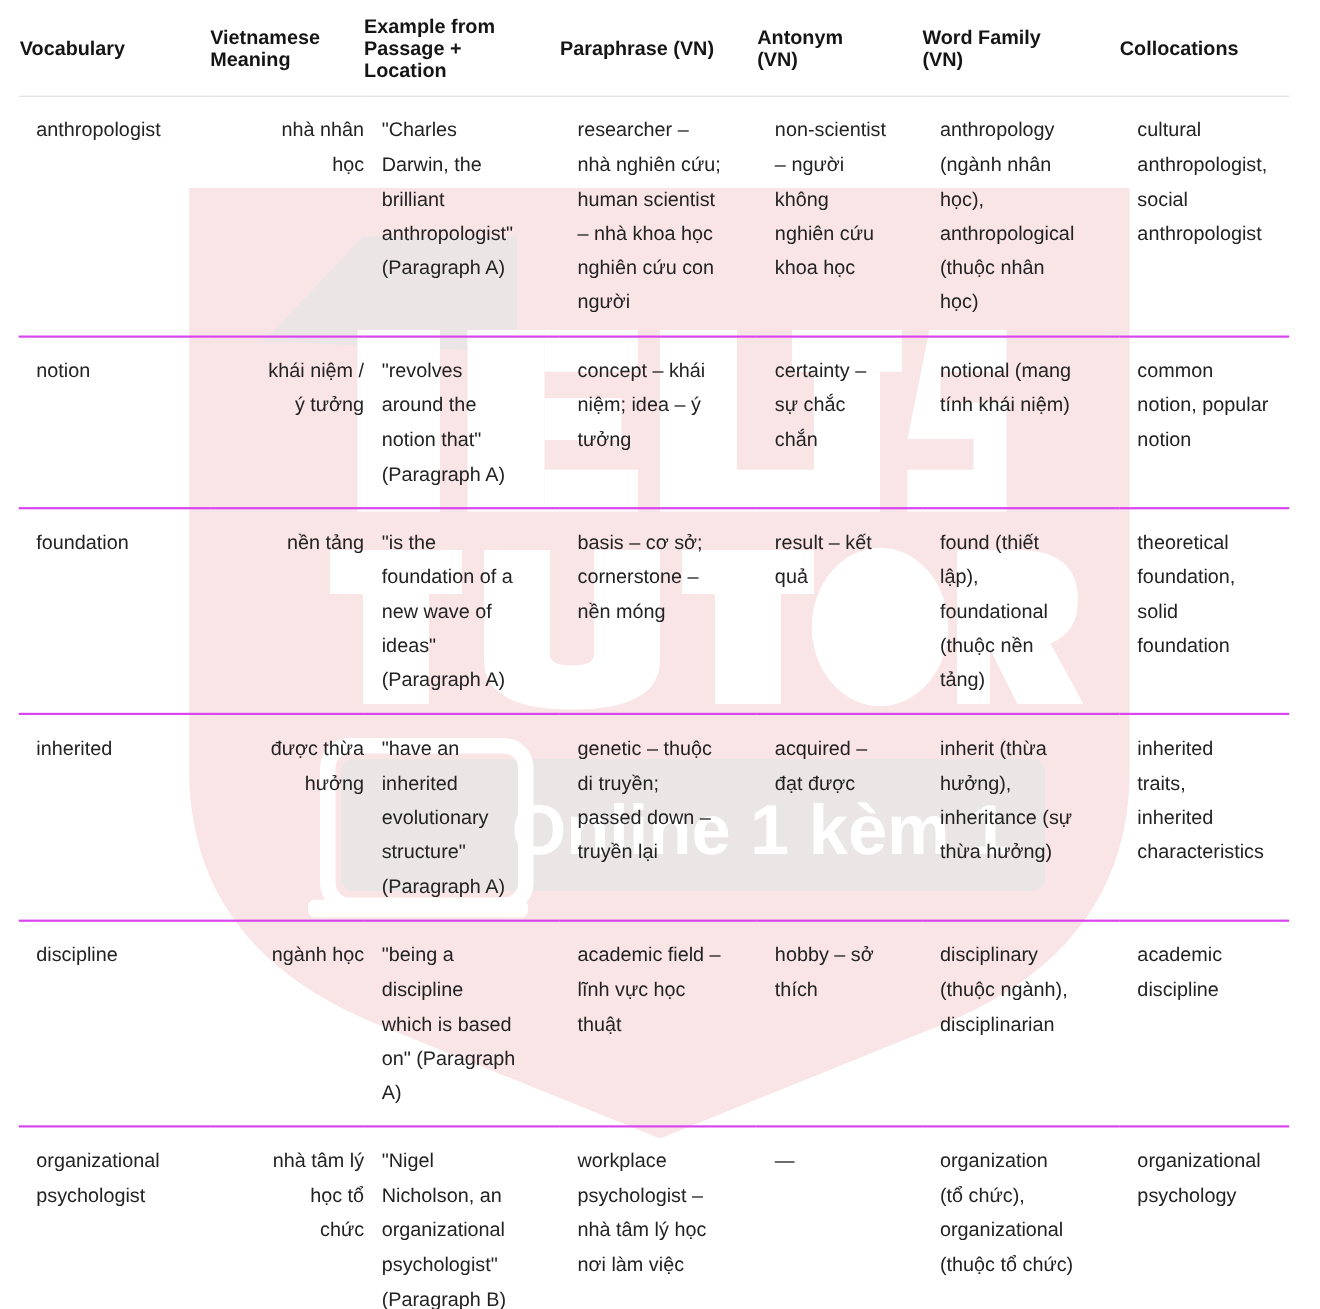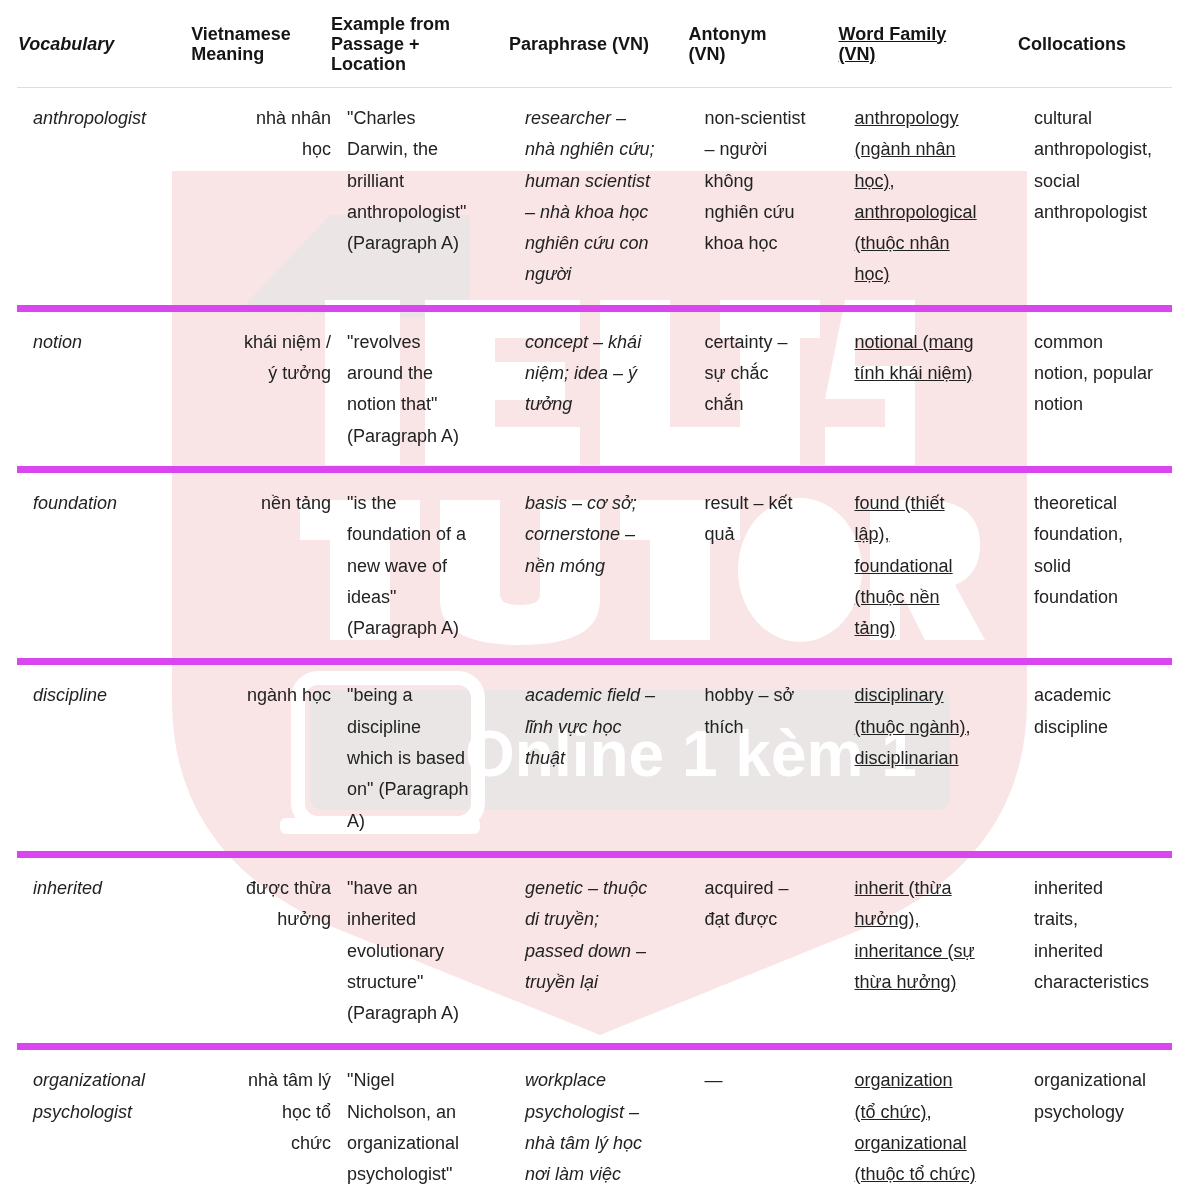--- a/index.html
+++ b/index.html
@@ -43,42 +43,42 @@
     line-height: 20px;
     height: 87px;
     padding: 0;
     border-bottom: 1px solid #dedede;
     color: #151515;
   }
   .vocab-table td {
     vertical-align: top;
     line-height: 31.3px;
     padding: 0;
-    border-bottom: 7px solid #d946ef;
+    border-bottom: 2px solid #d946ef;
     color: #222222;
   }
   .vocab-table tbody tr td { padding-top: 15px; padding-bottom: 14px; }
 
   
-  .c1 { width: 174px; font-style: italic; }
+  .c1 { width: 174px; }
   .c2 { width: 138px; text-align: right; }
   .c3 { width: 177px; }
   .c4 { width: 186px; }
   .c5 { width: 157px; margin-left: 16px; }
-  .c6 { width: 178px; text-decoration: underline; }
+  .c6 { width: 178px; }
   .c7 { width: 145px; margin-top: 32px; }
 
   th.c1 { padding-left: 1px !important; }
   td.c1 { padding-left: 16px !important; }
   th.c2 { padding-left: 0 !important; }
   td.c2 { padding-left: 16px !important; }
   th.c3 { padding-left: 0 !important; }
   td.c3 { padding-left: 16px !important; }
   th.c4 { padding-left: 0 !important; }
-  td.c4 { padding-left: 16px !important; font-style: italic; }
+  td.c4 { padding-left: 16px !important; }
   th.c5 { padding-left: 0 !important; }
   td.c5 { padding-left: 16px !important; }
   th.c6 { padding-left: 0 !important; }
   td.c6 { padding-left: 16px !important; }
   th.c7 { padding-left: 0 !important; }
   td.c7 { padding-left: 16px !important; }
 
   .cell-text { white-space: pre-line; display: block; }
   .head-text { white-space: pre-line; display: block; }
 </style>
@@ -275,20 +275,58 @@
         </td>
       <td class="c7">
           <span class="cell-text">theoretical
 foundation,
 solid
 foundation</span>
         </td>
     </tr>
     <tr>
       <td class="c1">
+          <span class="cell-text">inherited</span>
+        </td>
+      <td class="c2">
+          <span class="cell-text">được thừa
+hưởng</span>
+        </td>
+      <td class="c3">
+          <span class="cell-text">"have an
+inherited
+evolutionary
+structure"
+(Paragraph A)</span>
+        </td>
+      <td class="c4">
+          <span class="cell-text">genetic – thuộc
+di truyền;
+passed down –
+truyền lại</span>
+        </td>
+      <td class="c5">
+          <span class="cell-text">acquired –
+đạt được</span>
+        </td>
+      <td class="c6">
+          <span class="cell-text">inherit (thừa
+hưởng),
+inheritance (sự
+thừa hưởng)</span>
+        </td>
+      <td class="c7">
+          <span class="cell-text">inherited
+traits,
+inherited
+characteristics</span>
+        </td>
+    </tr>
+    <tr>
+      <td class="c1">
           <span class="cell-text">discipline</span>
         </td>
       <td class="c2">
           <span class="cell-text">ngành học</span>
         </td>
       <td class="c3">
           <span class="cell-text">"being a
 discipline
 which is based
 on" (Paragraph
@@ -308,58 +346,20 @@
 (thuộc ngành),
 disciplinarian</span>
         </td>
       <td class="c7">
           <span class="cell-text">academic
 discipline</span>
         </td>
     </tr>
     <tr>
       <td class="c1">
-          <span class="cell-text">inherited</span>
-        </td>
-      <td class="c2">
-          <span class="cell-text">được thừa
-hưởng</span>
-        </td>
-      <td class="c3">
-          <span class="cell-text">"have an
-inherited
-evolutionary
-structure"
-(Paragraph A)</span>
-        </td>
-      <td class="c4">
-          <span class="cell-text">genetic – thuộc
-di truyền;
-passed down –
-truyền lại</span>
-        </td>
-      <td class="c5">
-          <span class="cell-text">acquired –
-đạt được</span>
-        </td>
-      <td class="c6">
-          <span class="cell-text">inherit (thừa
-hưởng),
-inheritance (sự
-thừa hưởng)</span>
-        </td>
-      <td class="c7">
-          <span class="cell-text">inherited
-traits,
-inherited
-characteristics</span>
-        </td>
-    </tr>
-    <tr>
-      <td class="c1">
           <span class="cell-text">organizational
 psychologist</span>
         </td>
       <td class="c2">
           <span class="cell-text">nhà tâm lý
 học tổ
 chức</span>
         </td>
       <td class="c3">
           <span class="cell-text">"Nigel

